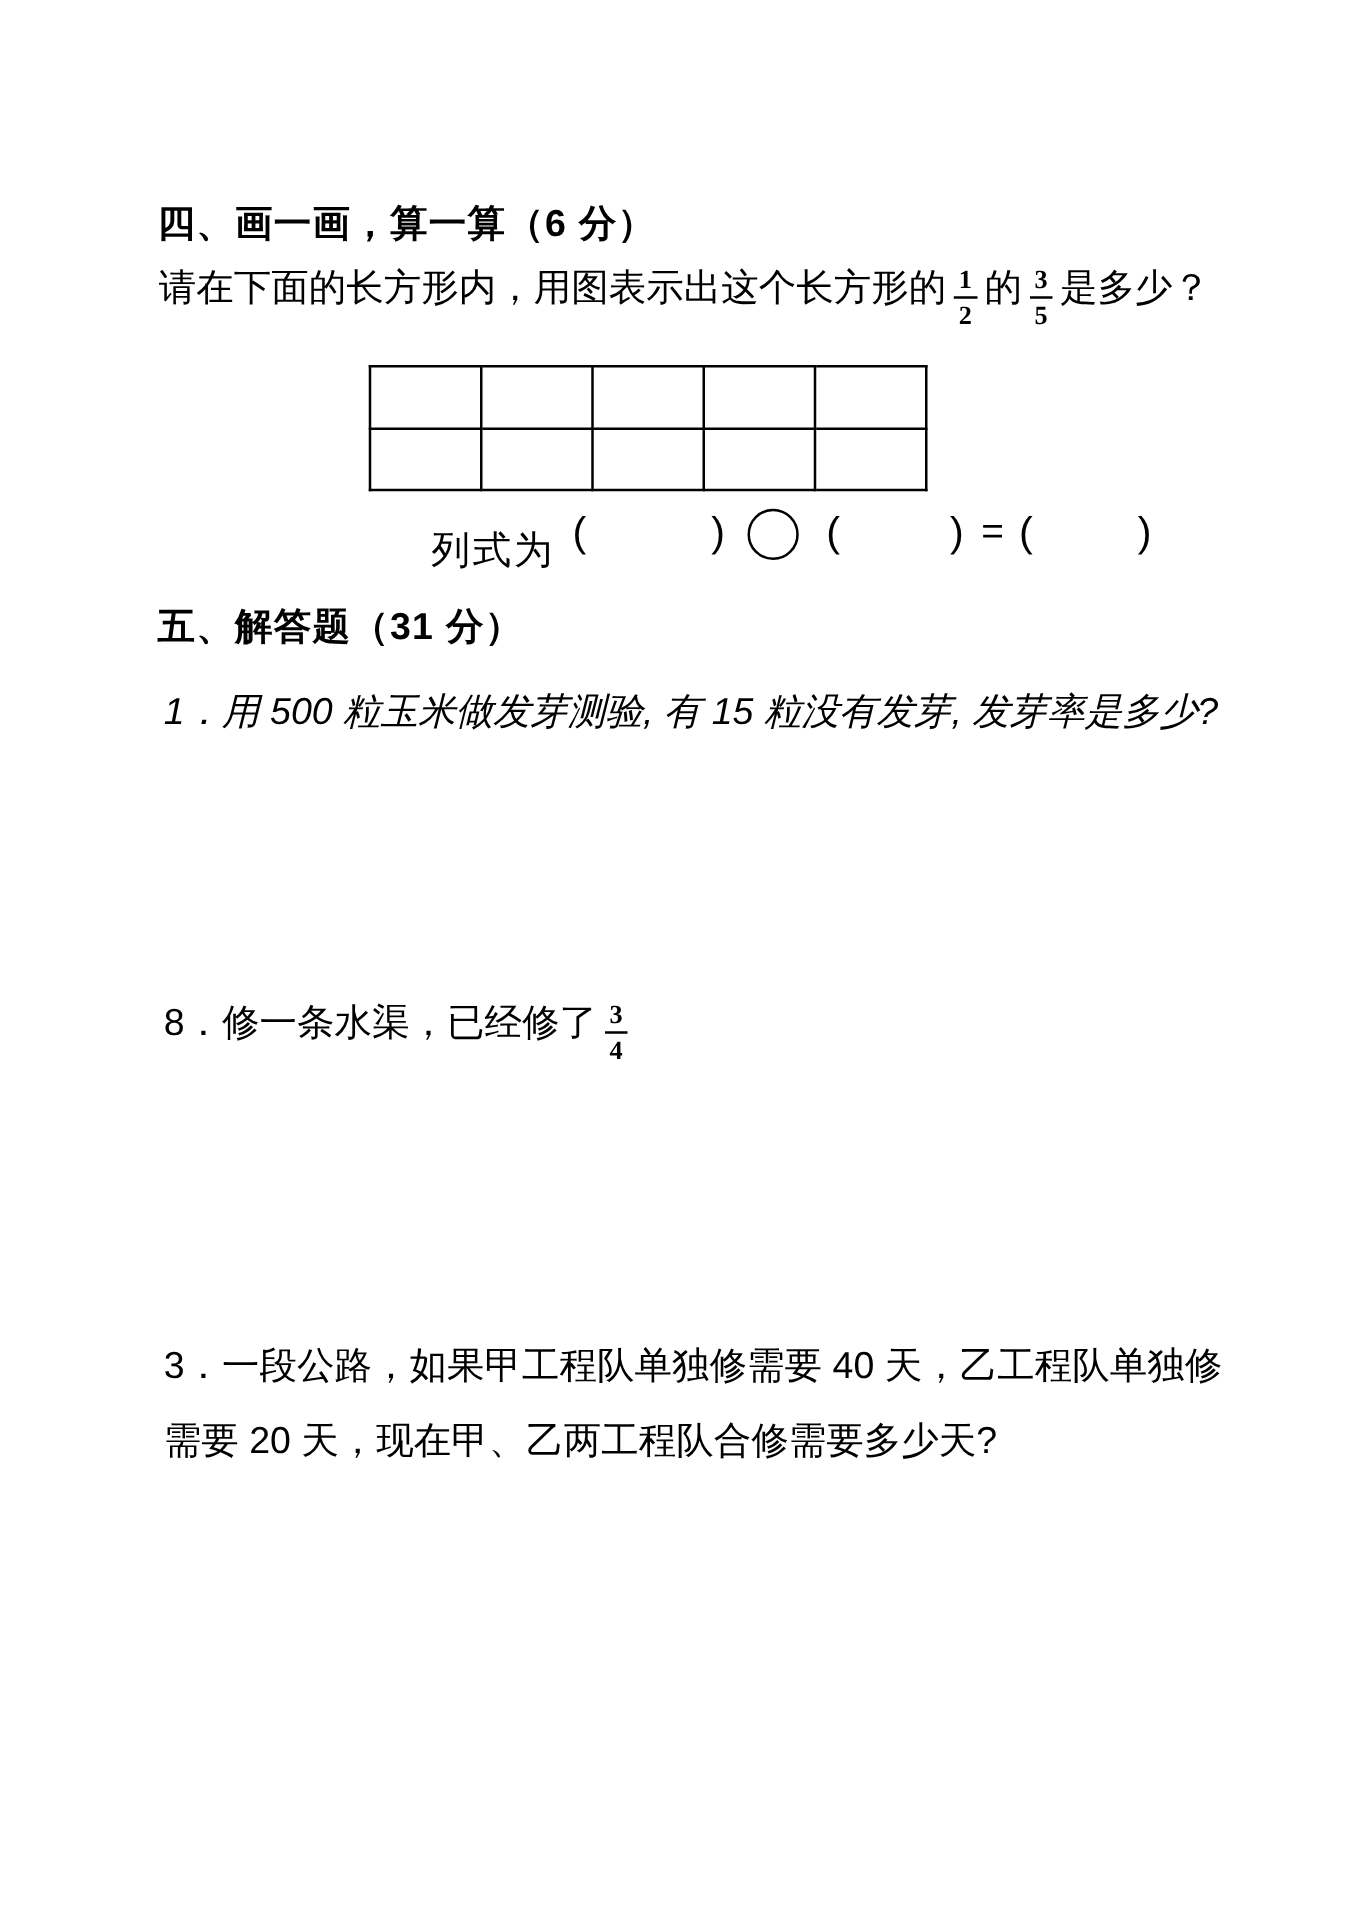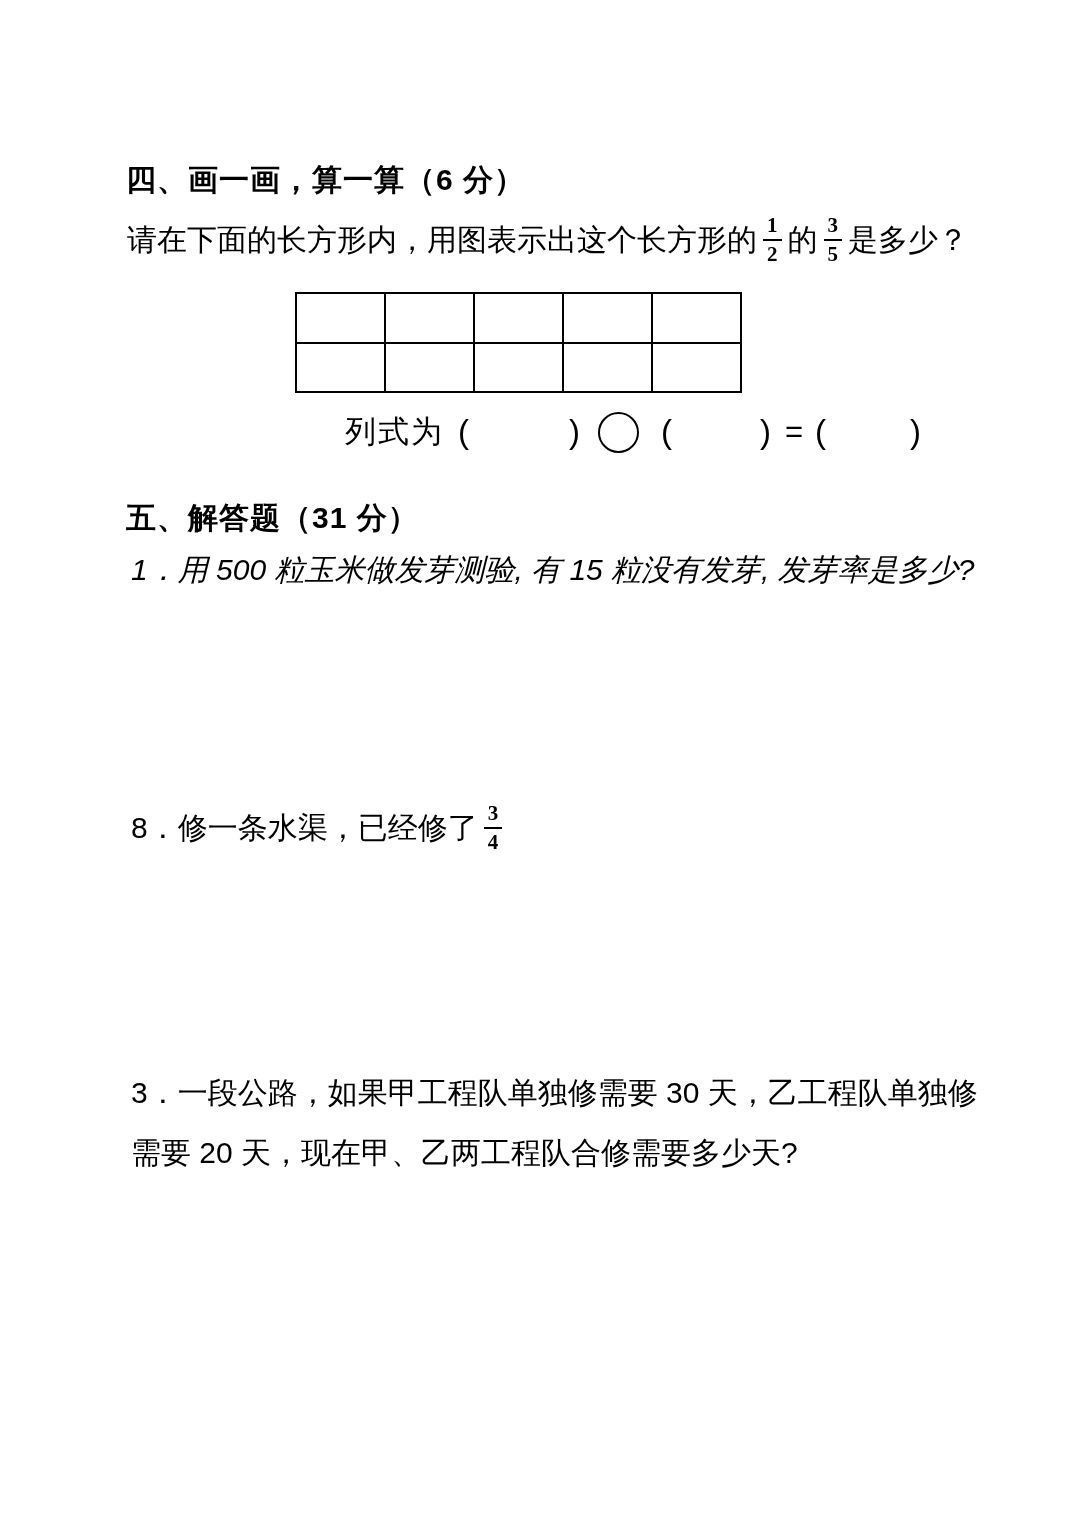--- a/index.html
+++ b/index.html
@@ -14,21 +14,21 @@
   .abs { position: absolute; }
 
   .heading {
     font-size: 30px; font-weight: 700; line-height: 36px;
     letter-spacing: 1px; white-space: nowrap;
   }
   .bodyline {
     font-size: 30px; font-weight: 400; line-height: 36px;
     white-space: nowrap;
   }
-  .flexline { display: flex; align-items: center; white-space: nowrap; }
+  .flexline { display: flex; align-items: flex-start; white-space: nowrap; }
 
   
   .frac {
     display: inline-flex; flex-direction: column; align-items: center;
     font-family: "Liberation Serif", serif; font-weight: 700;
     font-size: 21px; line-height: 1; margin: 0 6px; vertical-align: middle;
   }
   .frac .num { padding: 0 4px 3px 4px; border-bottom: 2px solid #000; }
   .frac .den { padding: 3px 4px 0 4px; }
 
@@ -43,21 +43,21 @@
   .equation { font-size: 31px; }
   .paren { font-size: 33px; font-weight: 400; }
   .spacer { display: inline-block; height: 1px; }
   .sp100 { width: 100px; } .sp88 { width: 88px; } .sp84 { width: 84px; }
   .circle-op {
     display: inline-block; width: 41px; height: 41px;
     border: 2px solid #000000; border-radius: 50%;
     margin: 0 22px 0 18px; background: #ffffff;
   }
   .eqsign { margin: 0 12px 0 14px; }
-  .eqlabel { margin-right: 14px; letter-spacing: 2px; }
+  .eqlabel { margin-right: 14px; letter-spacing: 2px; margin-top: 12px; }
 </style>
 </head>
 <body>
 
 <div class="abs heading" style="left:126px; top:162px;text-align:right;">四、画一画，算一算（6 分）</div>
 
 <div class="abs flexline bodyline" style="left:127px; top:213px; height:54px;">
   <span>请在下面的长方形内，用图表示出这个长方形的</span>
   <span class="frac">
     <span class="num">1</span>
@@ -98,26 +98,26 @@
   <span class="circle-op"></span>
   <span class="paren">(</span>
   <span class="spacer sp88"></span>
   <span class="paren">)</span>
   <span class="eqsign">=</span>
   <span class="paren">(</span>
   <span class="spacer sp84"></span>
   <span class="paren">)</span>
 </div>
 
-<div class="abs heading" style="left:126px; top:500px;">五、解答题（31 分）</div>
+<div class="abs heading" style="left:126px; top:484px;">五、解答题（31 分）</div>
 
 <div class="abs bodyline" style="left:131px; top:552px;font-style:italic;">1．用 500 粒玉米做发芽测验, 有 15 粒没有发芽, 发芽率是多少?</div>
 
 <div class="abs flexline bodyline" style="left:131px; top:801px; height:54px;">
   <span>8．修一条水渠，已经修了</span>
   <span class="frac">
     <span class="num">3</span>
     <span class="den">4</span>
   </span>
 </div>
 
-<div class="abs bodyline" style="left:131px; top:1075px;">3．一段公路，如果甲工程队单独修需要 30 天，乙工程队单独修</div>
+<div class="abs bodyline" style="left:131px; top:1075px;">3．一段公路，如果甲工程队单独修需要 40 天，乙工程队单独修</div>
 <div class="abs bodyline" style="left:131px; top:1135px;">需要 20 天，现在甲、乙两工程队合修需要多少天?</div>
 
 </body></html>

